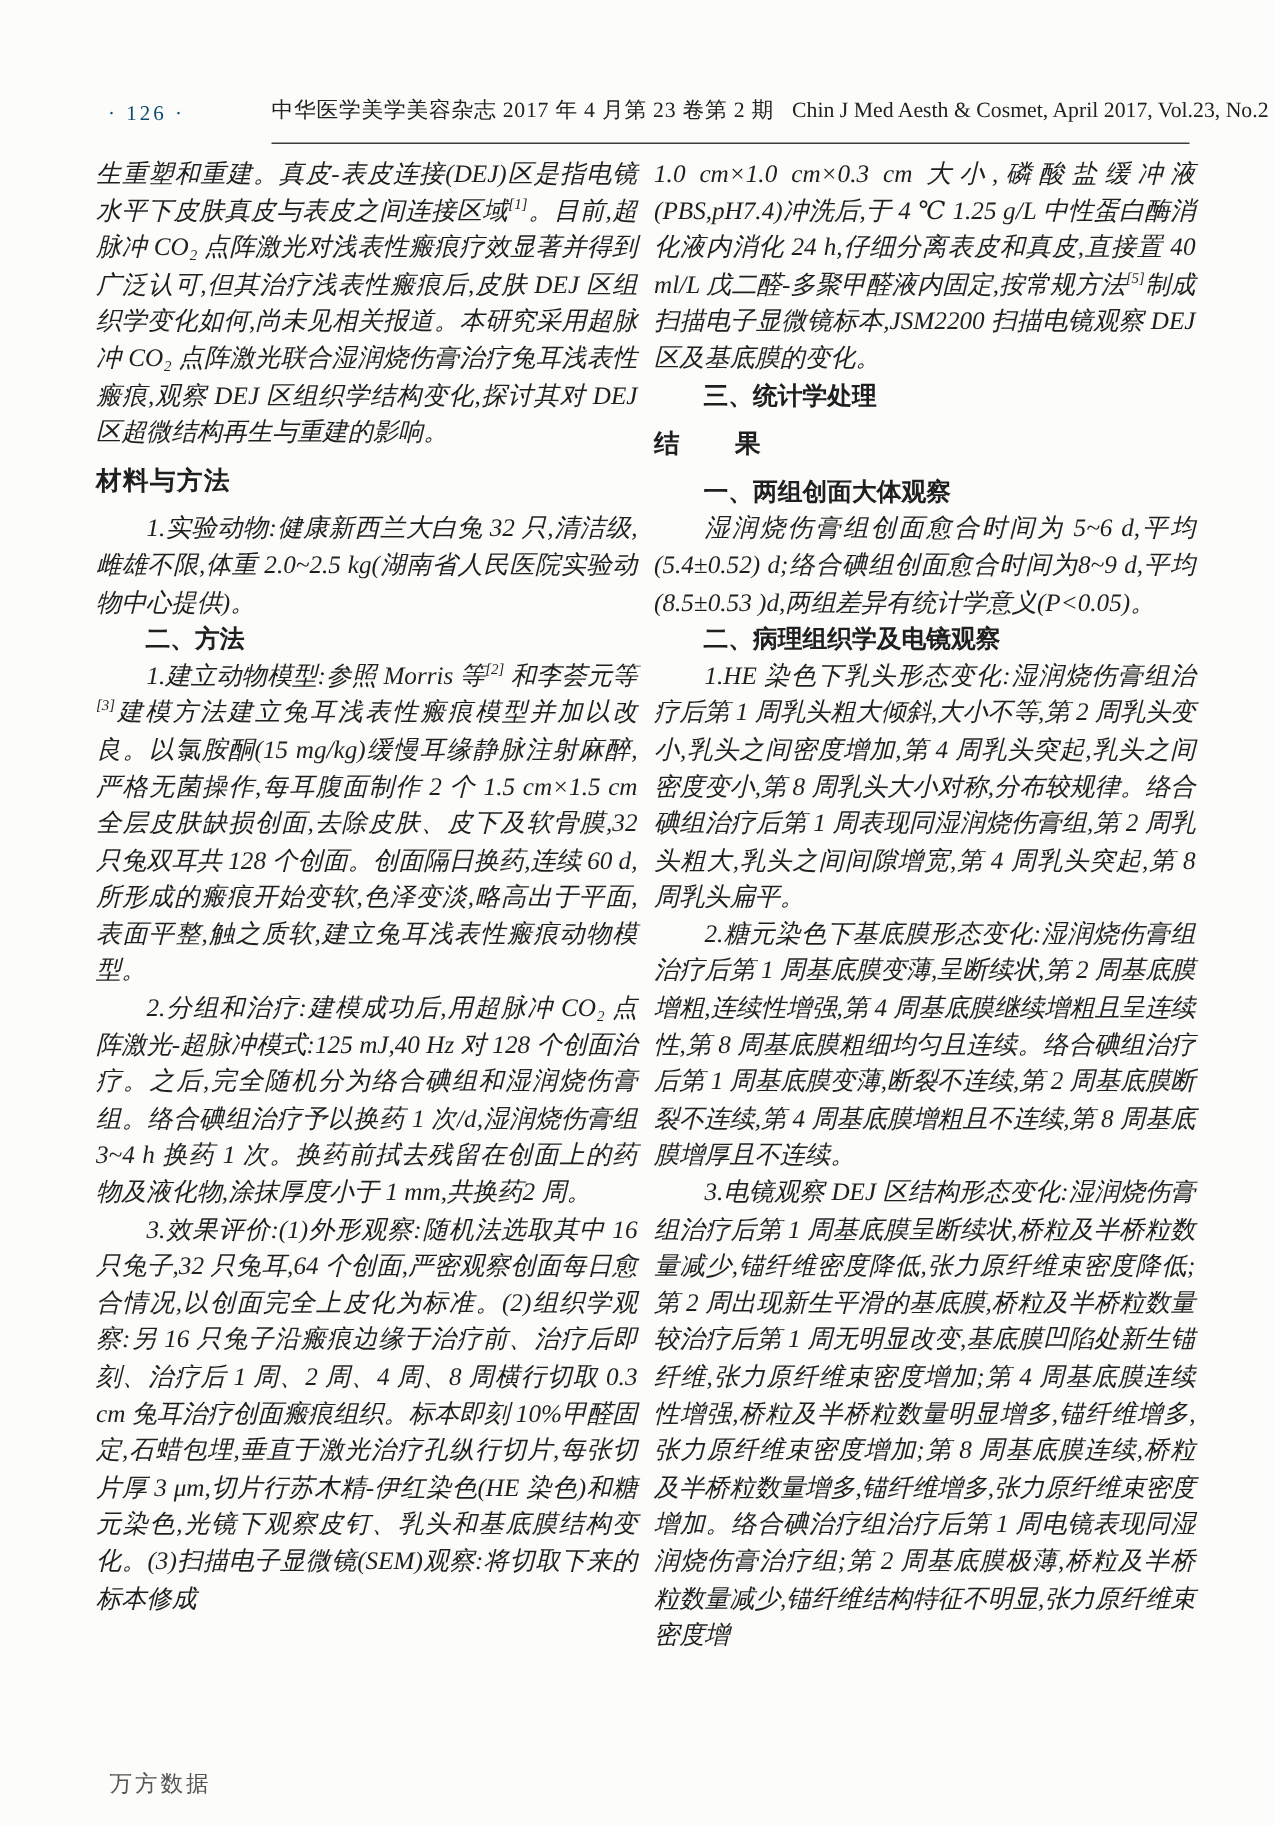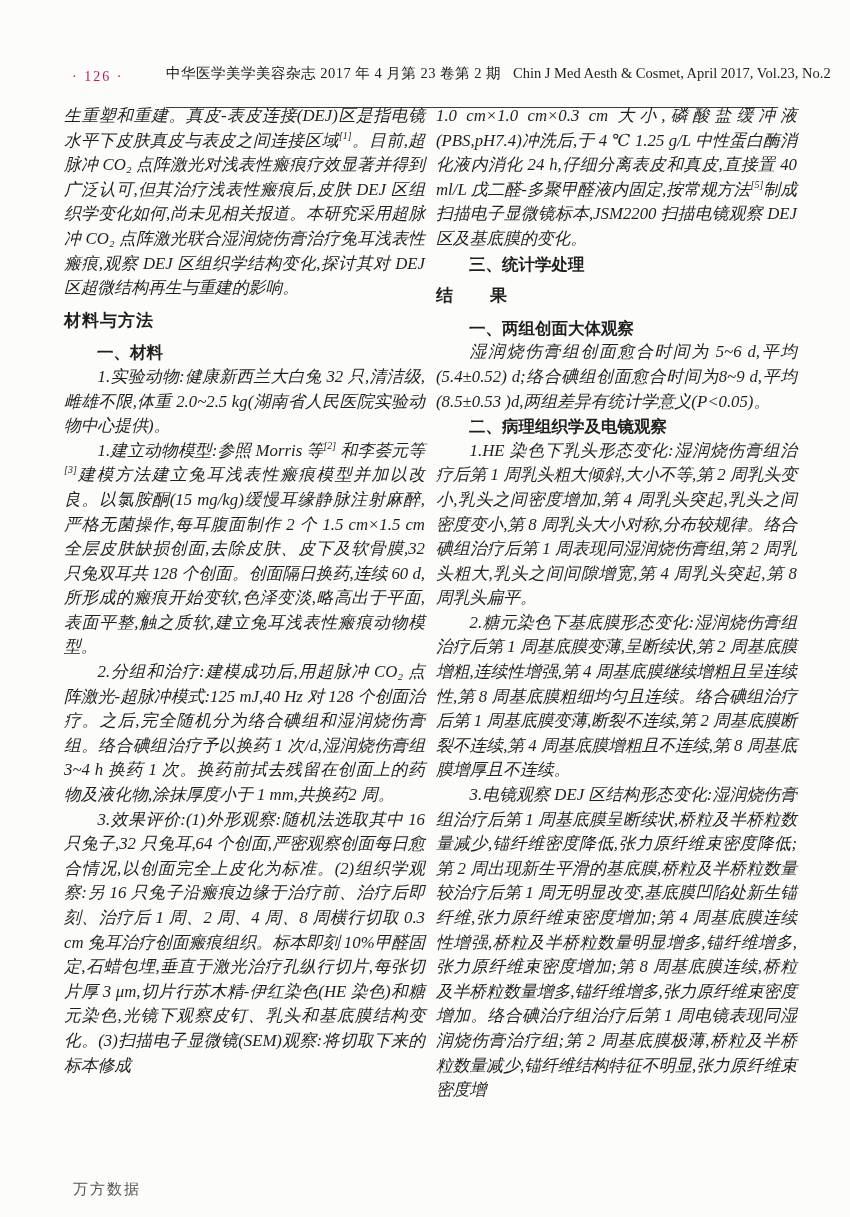--- a/index.html
+++ b/index.html
@@ -9,27 +9,27 @@
     font-family:"Liberation Serif","DejaVu Serif",serif;
   }
   .page{
     position:relative;width:850px;height:1217px;
     background:#fcfcfa;overflow:hidden;color:#1e1e1e;
   }
   
   .header{position:absolute;top:62px;left:0;right:0;height:32px;}
   .page-num{
     position:absolute;left:72px;top:7px;
-    font-size:14px;letter-spacing:2px;color:#be185d;
+    font-size:14px;letter-spacing:2px;color:#0c4a6e;
   }
   .journal-title{
-    position:absolute;left:166px;top:2px;width:612px;
+    position:absolute;left:181px;top:2px;width:612px;
     text-align:center;white-space:nowrap;
     font-size:14.5px;color:#222;
-    border-bottom:1.5px solid #3c3c3c;padding-bottom:24px;
+    border-bottom:1.5px solid #3c3c3c;padding-bottom:12px;
   }
   .journal-title .cn{letter-spacing:0.5px;}
   .journal-title .en{margin-left:12px;}
   
   .col{
     position:absolute;top:104px;width:361px;
     font-size:16.8px;line-height:24.6px;
     text-align:justify;color:#1f1f1f;
   }
   .col-left{left:64px;}
@@ -61,22 +61,22 @@
   <div class="header">
     <span class="page-num">· 126 ·</span>
     <div class="journal-title">
       <span class="cn">中华医学美学美容杂志 2017 年 4 月第 23 卷第 2 期</span><span class="en">Chin J Med Aesth &amp; Cosmet, April 2017, Vol.23, No.2</span>
     </div>
   </div>
 
   <div class="col col-left">
       <p class="p noindent">生重塑和重建。真皮-表皮连接(DEJ)区是指电镜水平下皮肤真皮与表皮之间连接区域<sup>[1]</sup>。目前,超脉冲 CO₂ 点阵激光对浅表性瘢痕疗效显著并得到广泛认可,但其治疗浅表性瘢痕后,皮肤 DEJ 区组织学变化如何,尚未见相关报道。本研究采用超脉冲 CO₂ 点阵激光联合湿润烧伤膏治疗兔耳浅表性瘢痕,观察 DEJ 区组织学结构变化,探讨其对 DEJ 区超微结构再生与重建的影响。</p>
       <div class="h1">材料与方法</div>
-      <div class="h2">一、材料</div>
       <p class="p">1.实验动物:健康新西兰大白兔 32 只,清洁级,雌雄不限,体重 2.0~2.5 kg(湖南省人民医院实验动物中心提供)。</p>
+      <div class="h2">二、方法</div>
       <p class="p">1.建立动物模型:参照 Morris 等<sup>[2]</sup> 和李荟元等<sup>[3]</sup>建模方法建立兔耳浅表性瘢痕模型并加以改良。以氯胺酮(15 mg/kg)缓慢耳缘静脉注射麻醉,严格无菌操作,每耳腹面制作 2 个 1.5 cm×1.5 cm 全层皮肤缺损创面,去除皮肤、皮下及软骨膜,32 只兔双耳共 128 个创面。创面隔日换药,连续 60 d,所形成的瘢痕开始变软,色泽变淡,略高出于平面,表面平整,触之质软,建立兔耳浅表性瘢痕动物模型。</p>
       <p class="p">2.分组和治疗:建模成功后,用超脉冲 CO₂ 点阵激光-超脉冲模式:125 mJ,40 Hz 对 128 个创面治疗。之后,完全随机分为络合碘组和湿润烧伤膏组。络合碘组治疗予以换药 1 次/d,湿润烧伤膏组 3~4 h 换药 1 次。换药前拭去残留在创面上的药物及液化物,涂抹厚度小于 1 mm,共换药2 周。</p>
       <p class="p">3.效果评价:(1)外形观察:随机法选取其中 16 只兔子,32 只兔耳,64 个创面,严密观察创面每日愈合情况,以创面完全上皮化为标准。(2)组织学观察:另 16 只兔子沿瘢痕边缘于治疗前、治疗后即刻、治疗后 1 周、2 周、4 周、8 周横行切取 0.3 cm 兔耳治疗创面瘢痕组织。标本即刻 10%甲醛固定,石蜡包埋,垂直于激光治疗孔纵行切片,每张切片厚 3 μm,切片行苏木精-伊红染色(HE 染色)和糖元染色,光镜下观察皮钉、乳头和基底膜结构变化。(3)扫描电子显微镜(SEM)观察:将切取下来的标本修成</p>
     </div>
 
   <div class="col col-right">
       <p class="p noindent">1.0 cm×1.0 cm×0.3 cm 大小,磷酸盐缓冲液(PBS,pH7.4)冲洗后,于 4 ℃ 1.25 g/L 中性蛋白酶消化液内消化 24 h,仔细分离表皮和真皮,直接置 40 ml/L 戊二醛-多聚甲醛液内固定,按常规方法<sup>[5]</sup>制成扫描电子显微镜标本,JSM2200 扫描电镜观察 DEJ 区及基底膜的变化。</p>
       <div class="h2">三、统计学处理</div>
       <div class="h1">结　　果</div>
       <div class="h2">一、两组创面大体观察</div>

